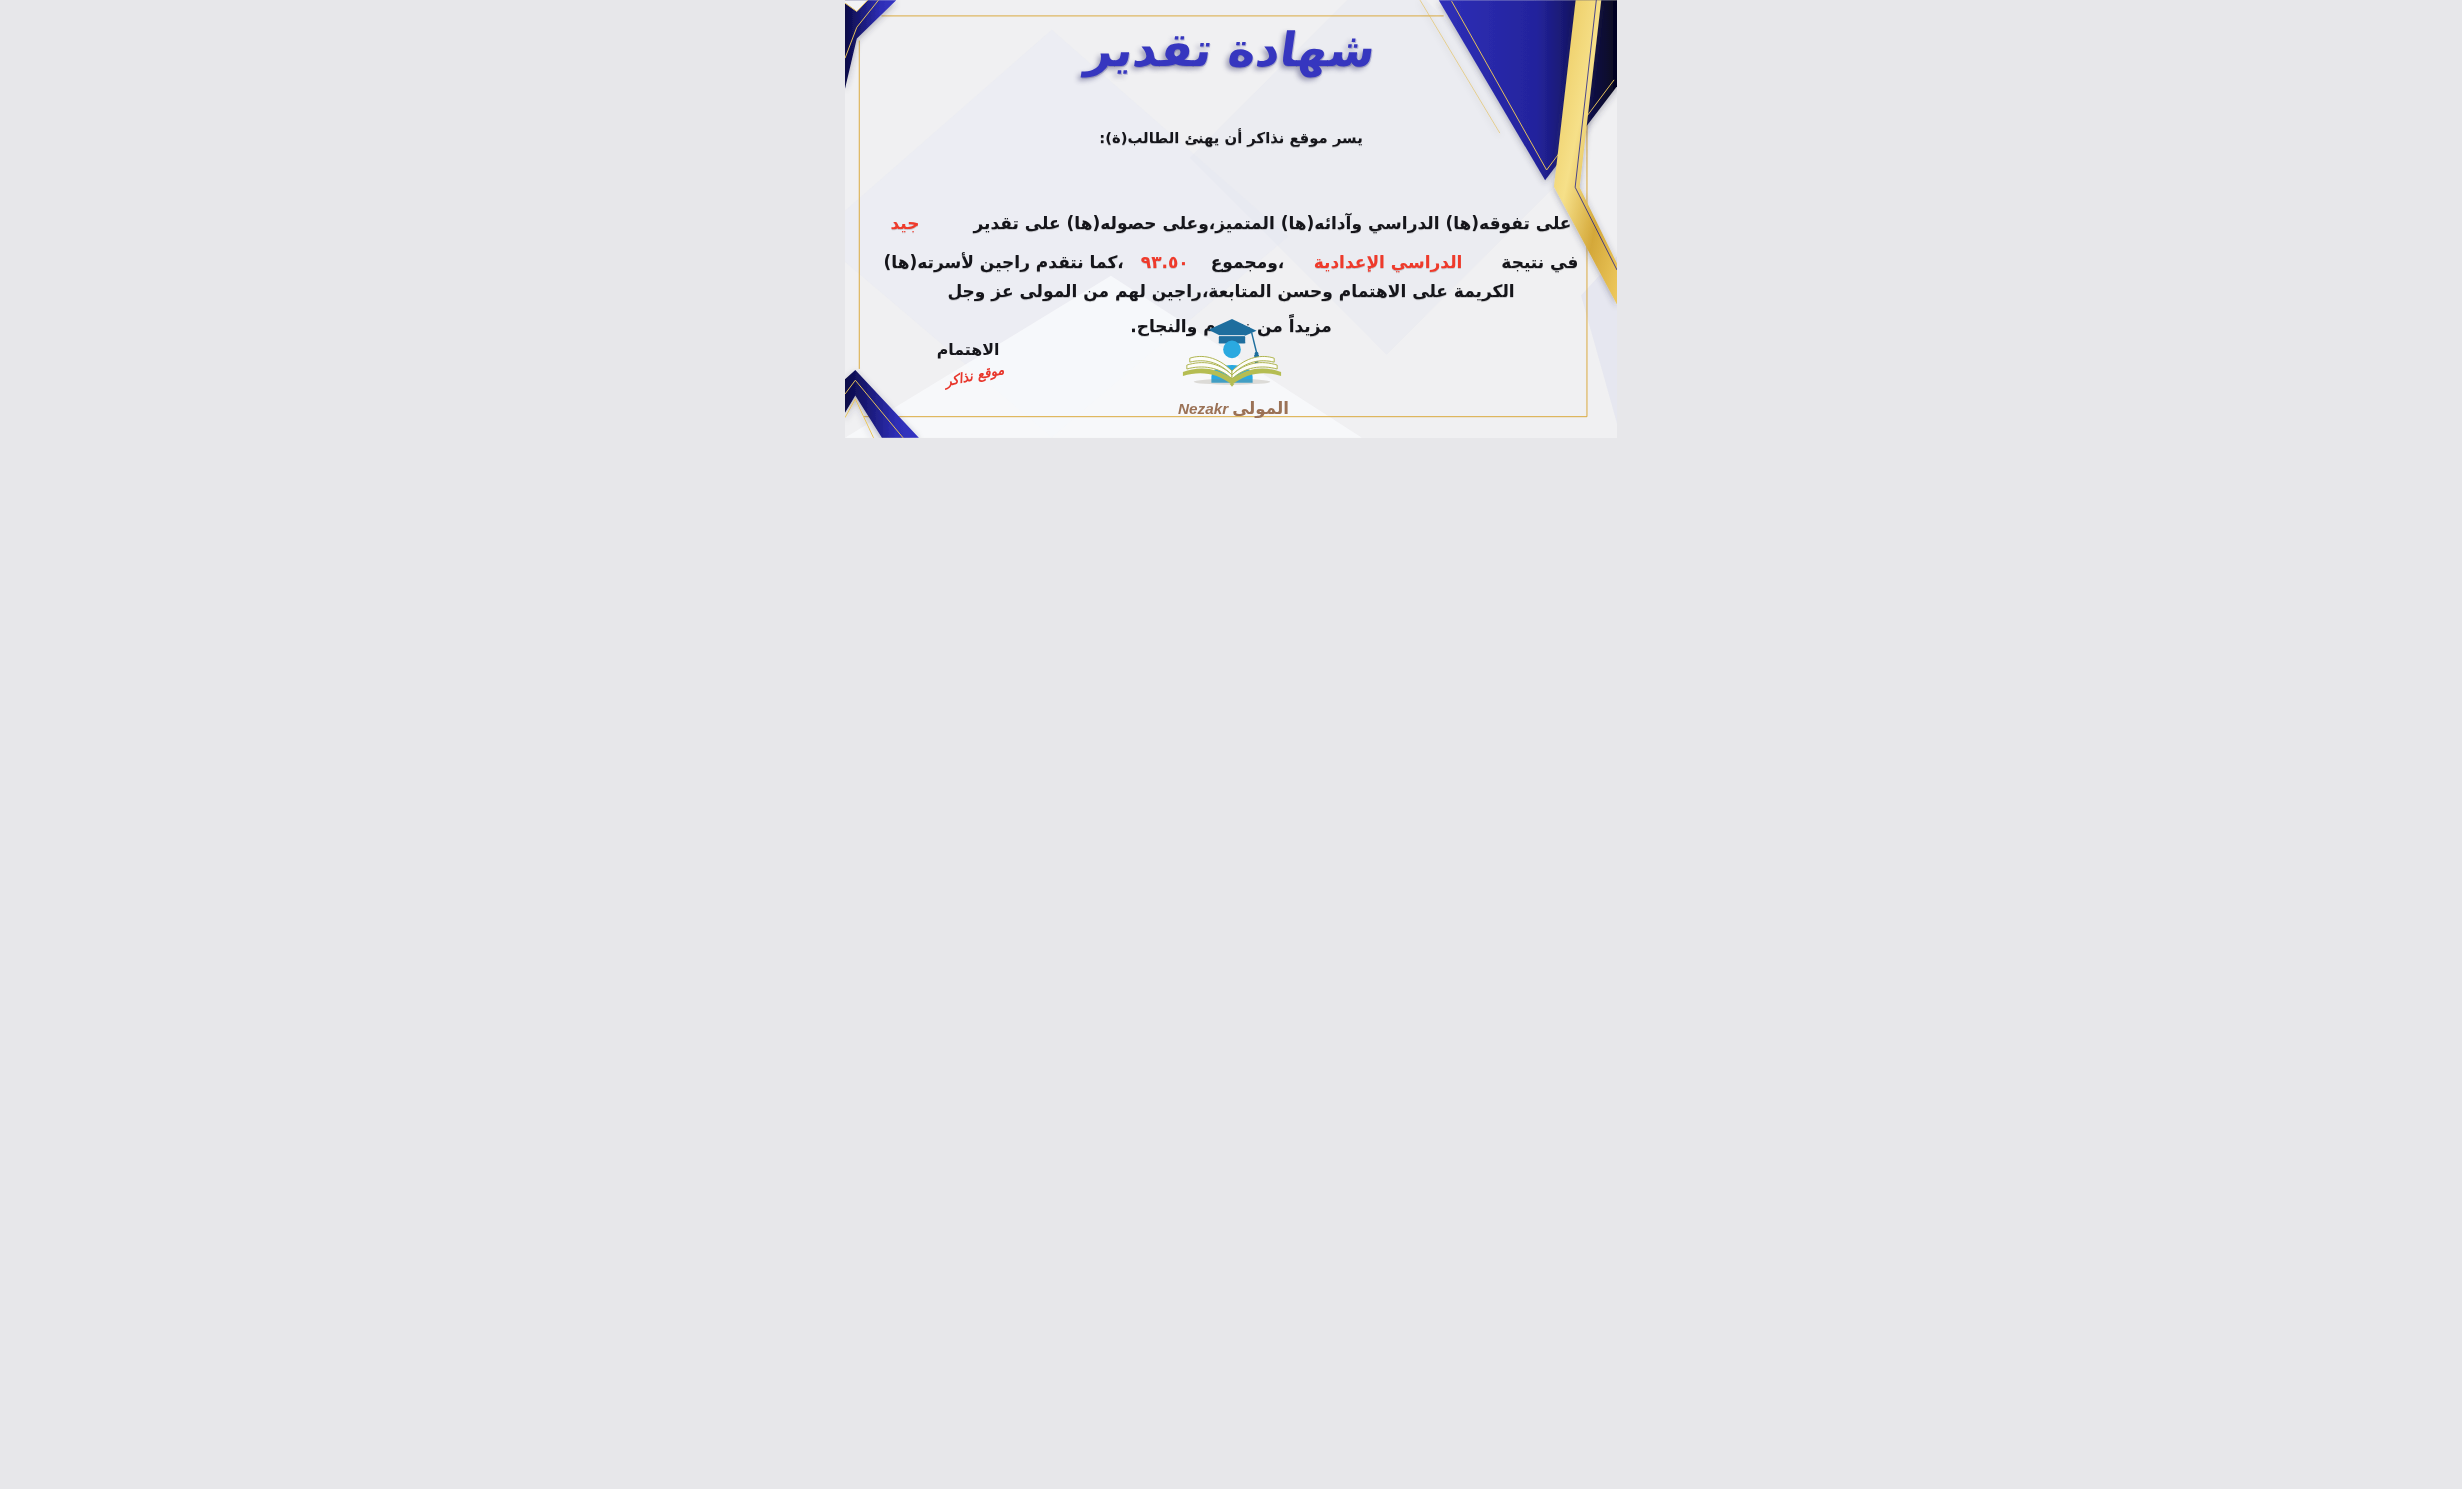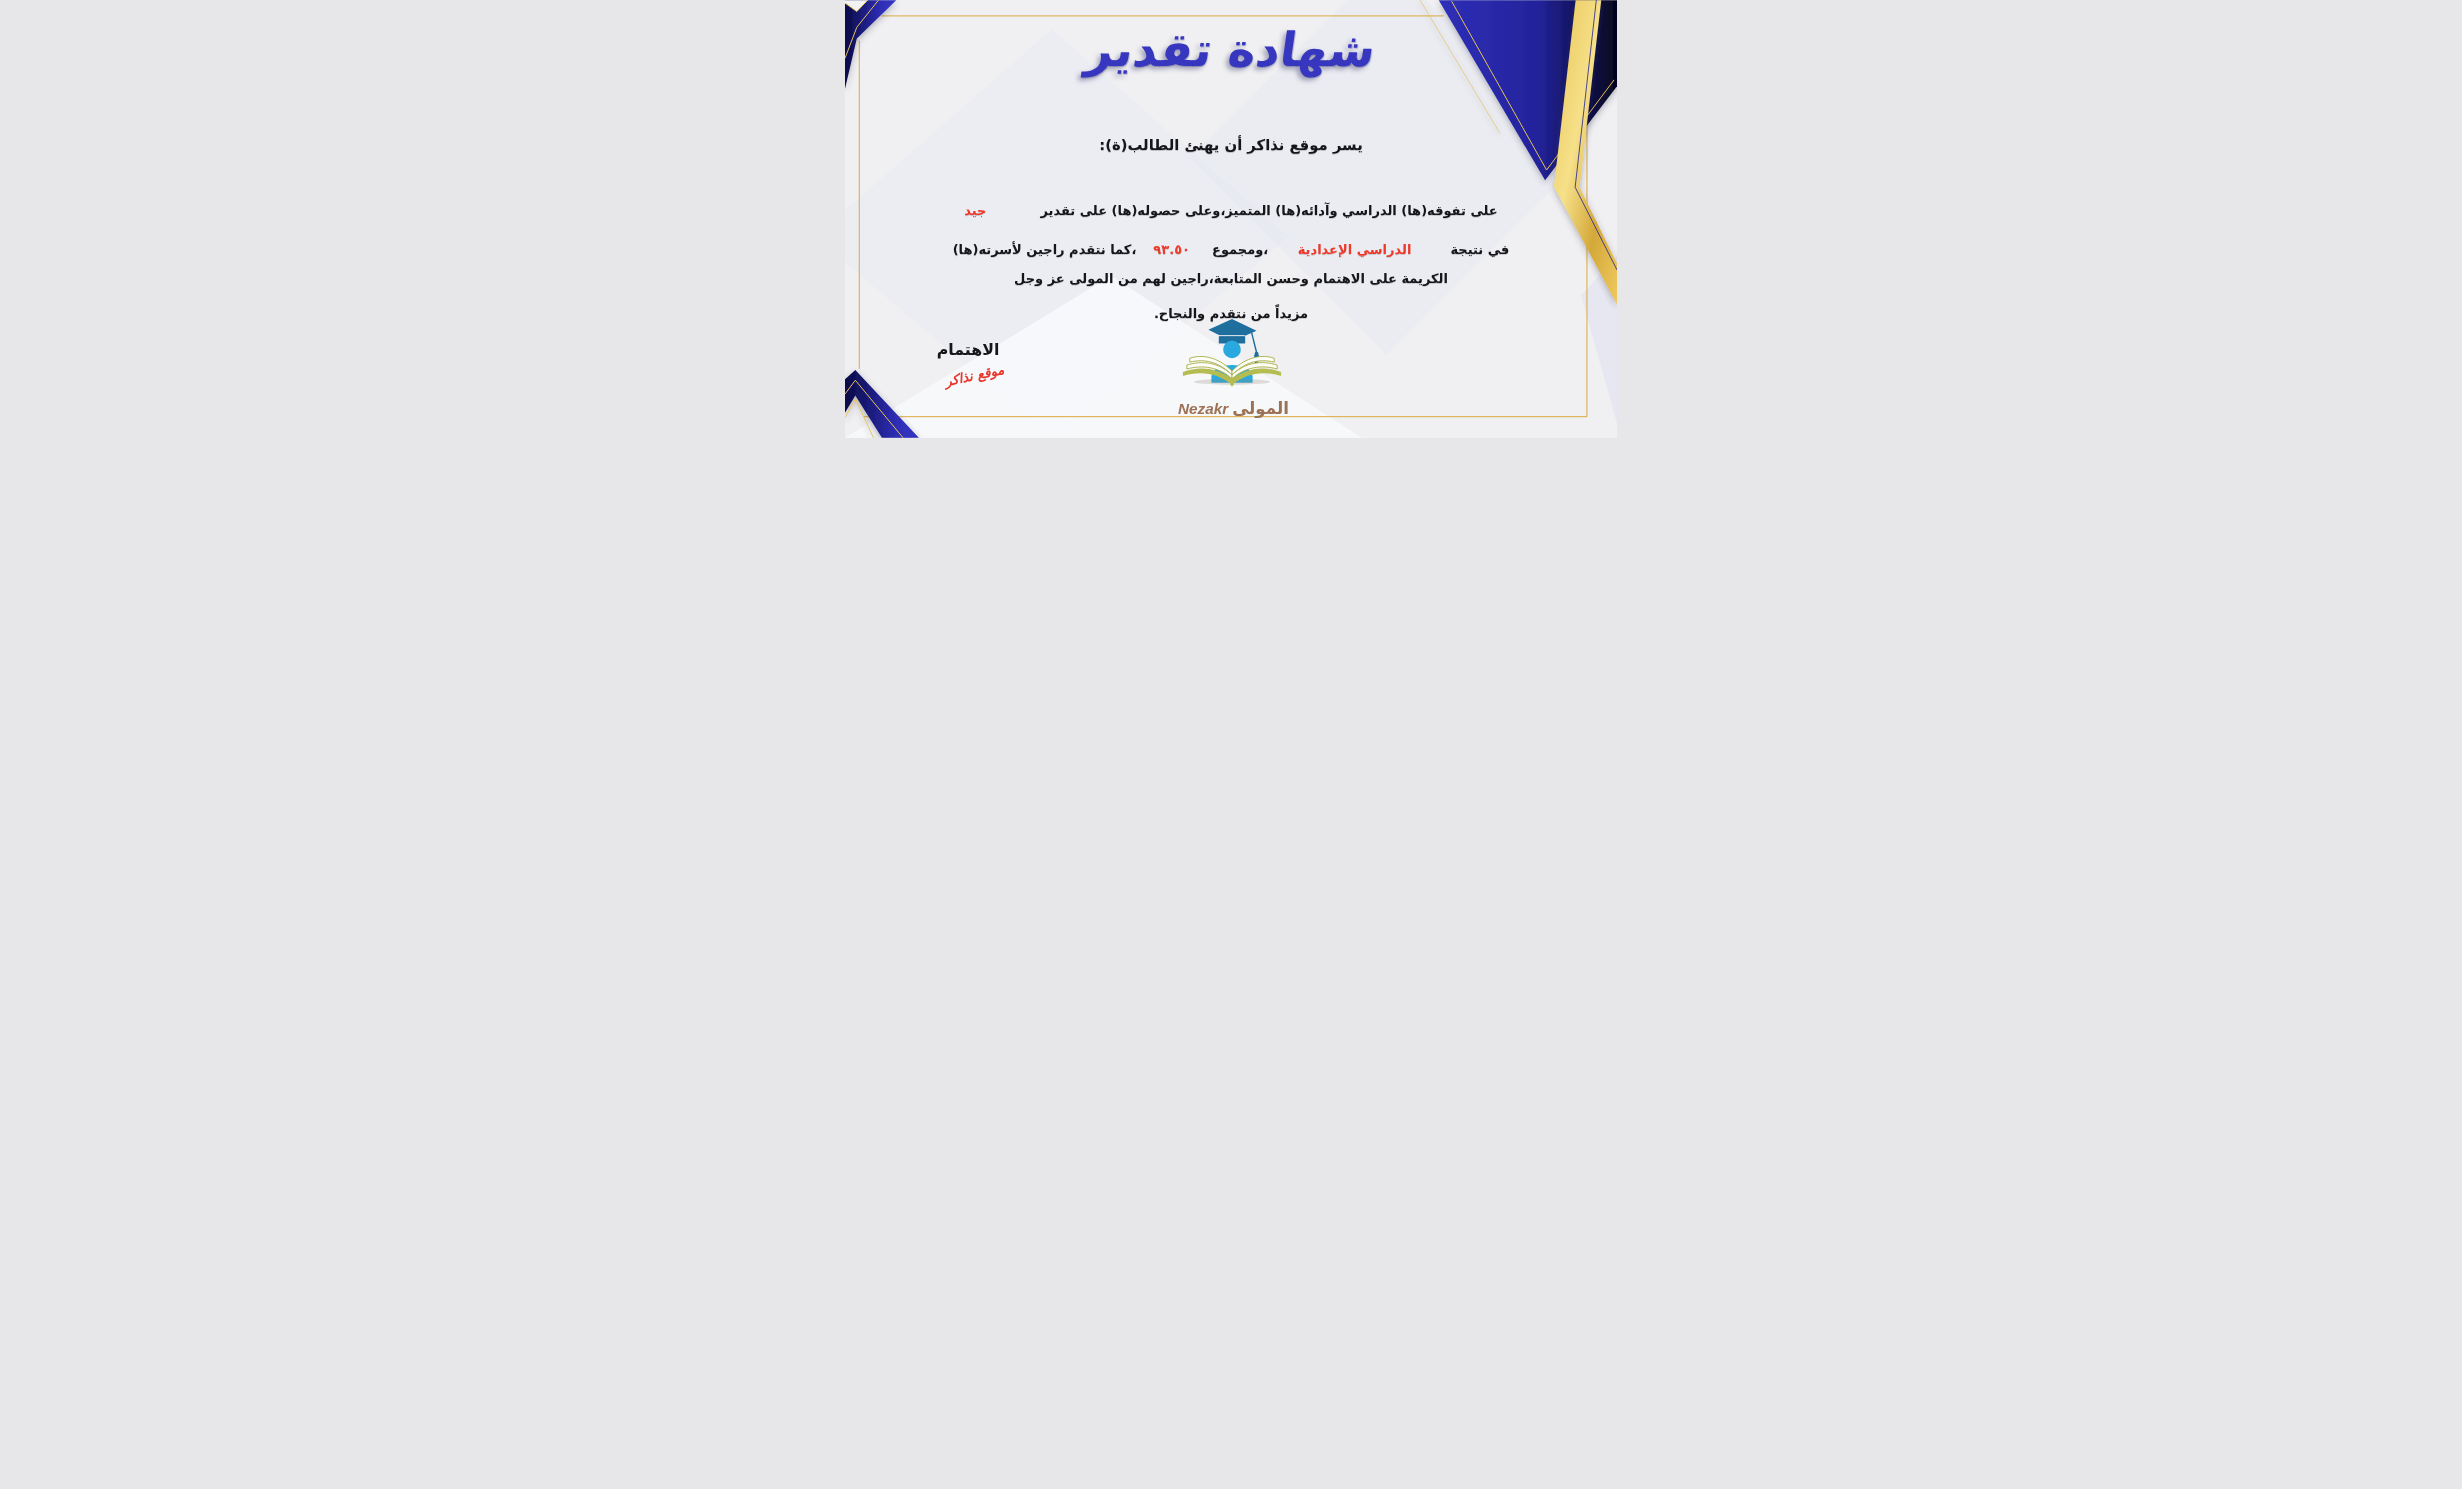--- a/index.html
+++ b/index.html
@@ -3,23 +3,23 @@
 <meta charset="utf-8">
 <style>
   html,body{margin:0;padding:0;background:#e7e7ea;}
   .stage{position:relative;width:772px;height:438px;margin:0 auto;background:#f0f0f2;overflow:hidden;
          font-family:"DejaVu Sans",sans-serif;}
   svg{display:block;}
   .deco{position:absolute;inset:0;width:100%;height:100%;pointer-events:none;}
   .txt{position:absolute;left:0;width:100%;text-align:center;color:#15151a;font-weight:bold;z-index:5;}
   .title{top:21.7px;font-size:47px;color:#3636bf;transform:skewX(-8deg);
          text-shadow:-2.5px 3.4px 4.9px rgba(60,60,110,.45), 1px 1px 0 rgba(40,40,140,.25);}
-  .l1{top:136px;font-size:14.8px;text-shadow:0 0.5px 0 rgba(0,0,0,.18);}
+  .l1{top:129px;font-size:14.8px;text-shadow:0 0.5px 0 rgba(0,0,0,.18);}
   .name{top:162px;font-size:16.3px;color:#ef3a2b;}
-  .body-line{font-size:13px;text-shadow:0 0.5px 0 rgba(0,0,0,.15);}
+  .body-line{font-size:17px;text-shadow:0 0.5px 0 rgba(0,0,0,.15);margin-top:10px;}
   .l3{top:203px;} .l4{top:242px;} .l5{top:271px;} .l6{top:306px;}
   .red{color:#ef3a2b;}
   .gap{display:inline-block;height:0.5px;vertical-align:middle;}
   .g110{width:54px;} .g80{width:39px;} .g60{width:29.5px;} .g45{width:22px;} .g35{width:17px;}
   .sig-label{position:absolute;left:69px;top:340px;width:108px;text-align:center;
              font-size:15.8px;font-weight:bold;color:#15151a;z-index:5;}
   .sig-script{position:absolute;left:73px;top:368px;width:113px;text-align:center;font-size:13.3px;
               font-style:italic;color:#e8372c;transform:rotate(-12deg);z-index:5;font-weight:bold;}
   .logo{position:absolute;left:333px;top:316px;width:108px;z-index:5;}
   .logo-text{position:absolute;left:312px;top:398px;width:153px;display:flex;flex-direction:row;

